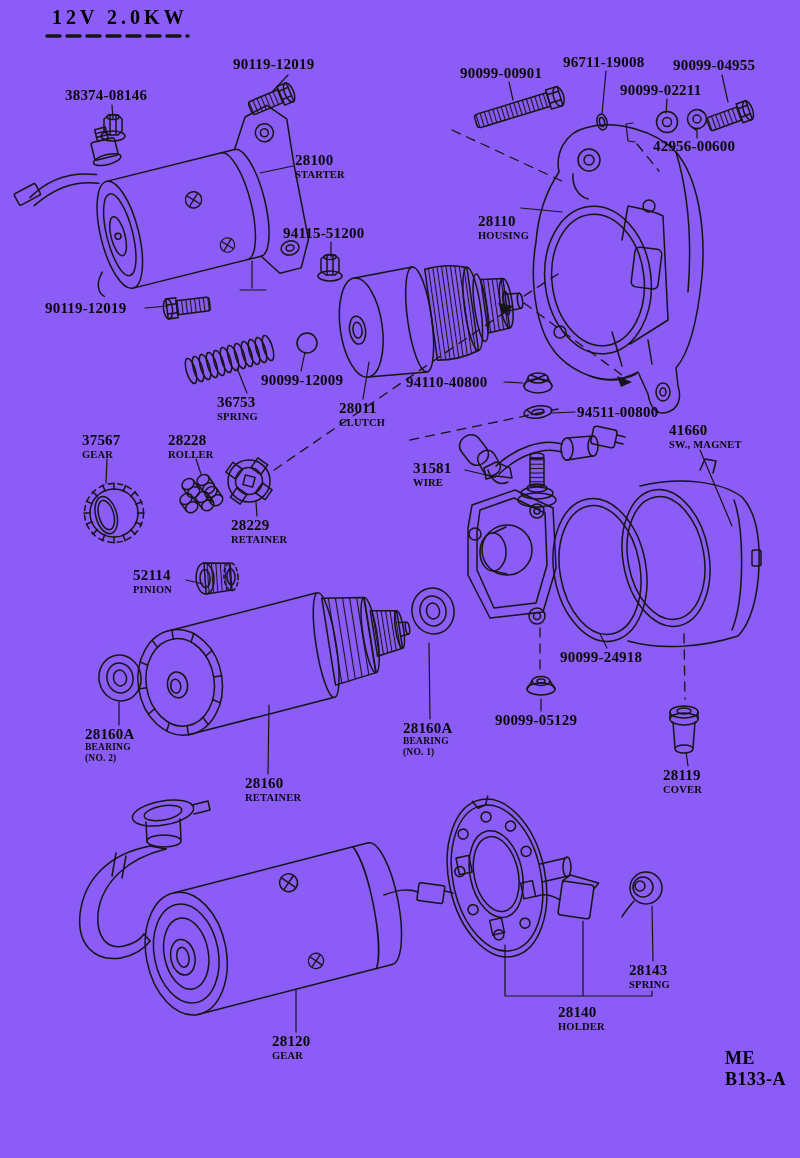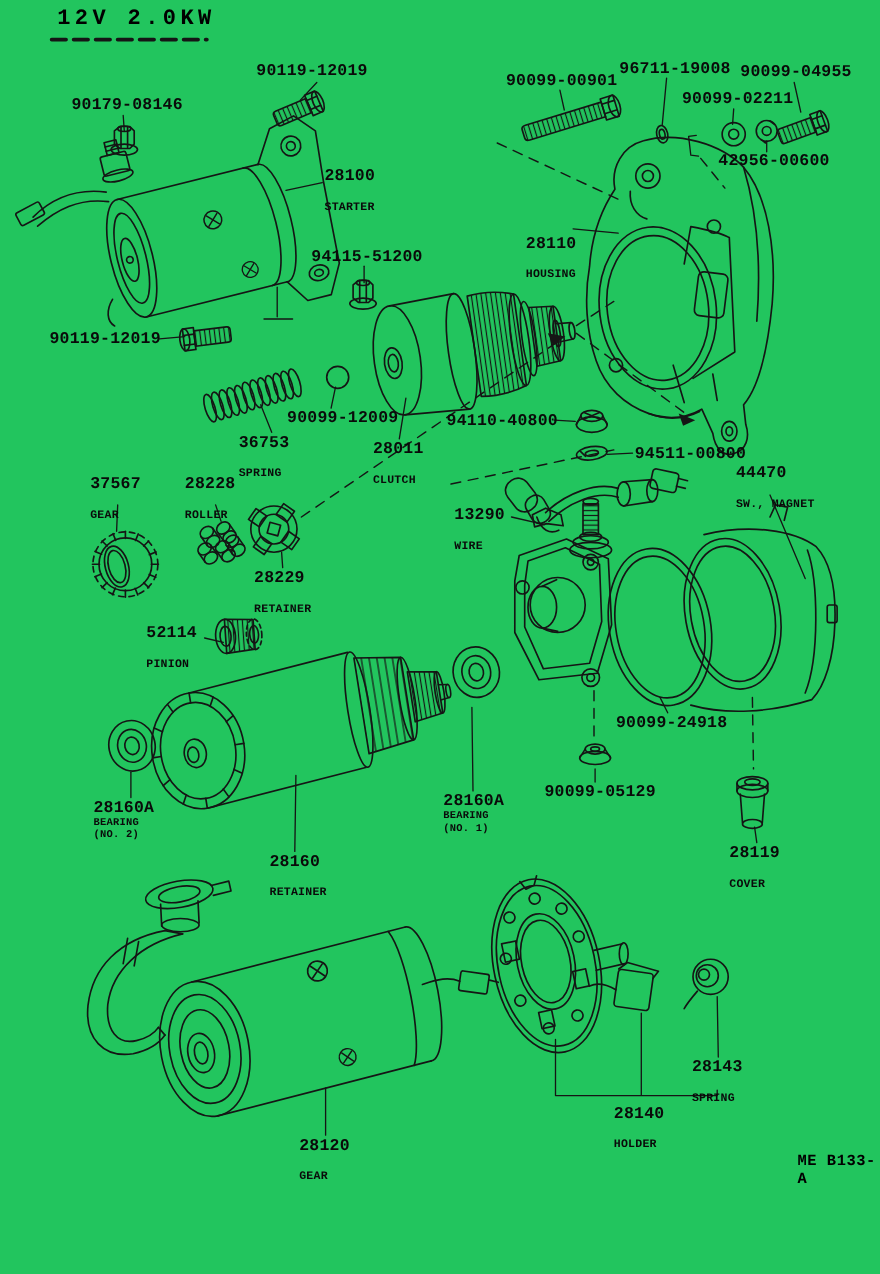--- a/index.html
+++ b/index.html
@@ -1,24 +1,24 @@
 <!DOCTYPE html>
 <html><head>
 <meta charset="utf-8">
 <style>
   html,body{margin:0;padding:0;background:#fff;}
-  #page{position:relative;width:800px;height:1158px;background:#22c55e;overflow:hidden;
-        font-family:Liberation Mono, monospace;color:#000;}
+  #page{position:relative;width:800px;height:1158px;background:#8b5cf6;overflow:hidden;
+        font-family:Liberation Serif, serif;color:#000;}
   svg{position:absolute;left:0;top:0;}
   .lbl{position:absolute;white-space:nowrap;color:#0a0a0a;}
   .num{font-size:15px;font-weight:bold;line-height:15px;letter-spacing:0.2px;}
-  .desc{font-size:10.5px;font-weight:bold;line-height:10.5px;margin-top:16px;letter-spacing:0.2px;}
+  .desc{font-size:10.5px;font-weight:bold;line-height:10.5px;margin-top:2px;letter-spacing:0.2px;}
   .desc.sm{font-size:9.5px;line-height:9.5px;margin-top:1px;}
   #title{position:absolute;left:52px;top:6px;font-size:20px;font-weight:bold;letter-spacing:4px;}
-  #footer{position:absolute;left:713px;top:1048px;font-size:14px;font-weight:bold;letter-spacing:0.5px;padding-left:12px;}
+  #footer{position:absolute;left:713px;top:1048px;font-size:18px;font-weight:bold;letter-spacing:0.5px;padding-left:12px;}
 </style>
 </head>
 <body>
 
 <div id="page">
 
 <svg width="800" height="1158" viewBox="0 0 800 1158">
 <defs>
   <pattern id="thr" width="4.4" height="6" patternUnits="userSpaceOnUse">
           <line x1="2.2" y1="0" x2="2.2" y2="6" stroke="#151515" stroke-width="1.1"></line>
@@ -445,21 +445,21 @@
 </g>
 </svg>
 
 <div id="title">12V 2.0KW</div>
 <div id="footer">ME B133-A</div>
 
 <div class="lbl" style="left:233px;top:57px">
       <div class="num">90119-12019</div>
     </div>
 <div class="lbl" style="left:65px;top:88px">
-      <div class="num">90179-08146</div>
+      <div class="num">38374-08146</div>
     </div>
 <div class="lbl" style="left:295px;top:153px">
       <div class="num">28100</div>
       <div class="desc">STARTER</div>
     </div>
 <div class="lbl" style="left:460px;top:66px">
       <div class="num">90099-00901</div>
     </div>
 <div class="lbl" style="left:563px;top:55px">
       <div class="num">96711-19008</div>
@@ -502,25 +502,25 @@
     </div>
 <div class="lbl" style="left:82px;top:433px">
       <div class="num">37567</div>
       <div class="desc">GEAR</div>
     </div>
 <div class="lbl" style="left:168px;top:433px">
       <div class="num">28228</div>
       <div class="desc">ROLLER</div>
     </div>
 <div class="lbl" style="left:413px;top:461px">
-      <div class="num">13290</div>
+      <div class="num">31581</div>
       <div class="desc">WIRE</div>
     </div>
 <div class="lbl" style="left:669px;top:423px">
-      <div class="num">44470</div>
+      <div class="num">41660</div>
       <div class="desc">SW., MAGNET</div>
     </div>
 <div class="lbl" style="left:231px;top:518px">
       <div class="num">28229</div>
       <div class="desc">RETAINER</div>
     </div>
 <div class="lbl" style="left:133px;top:568px">
       <div class="num">52114</div>
       <div class="desc">PINION</div>
     </div>

